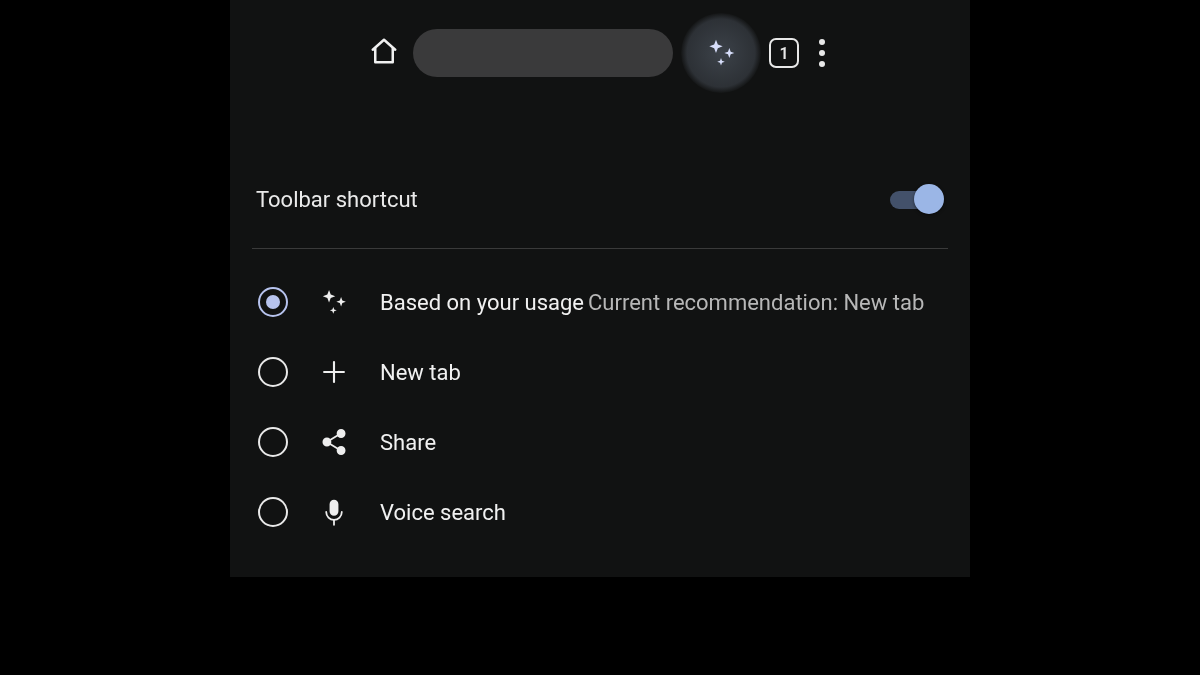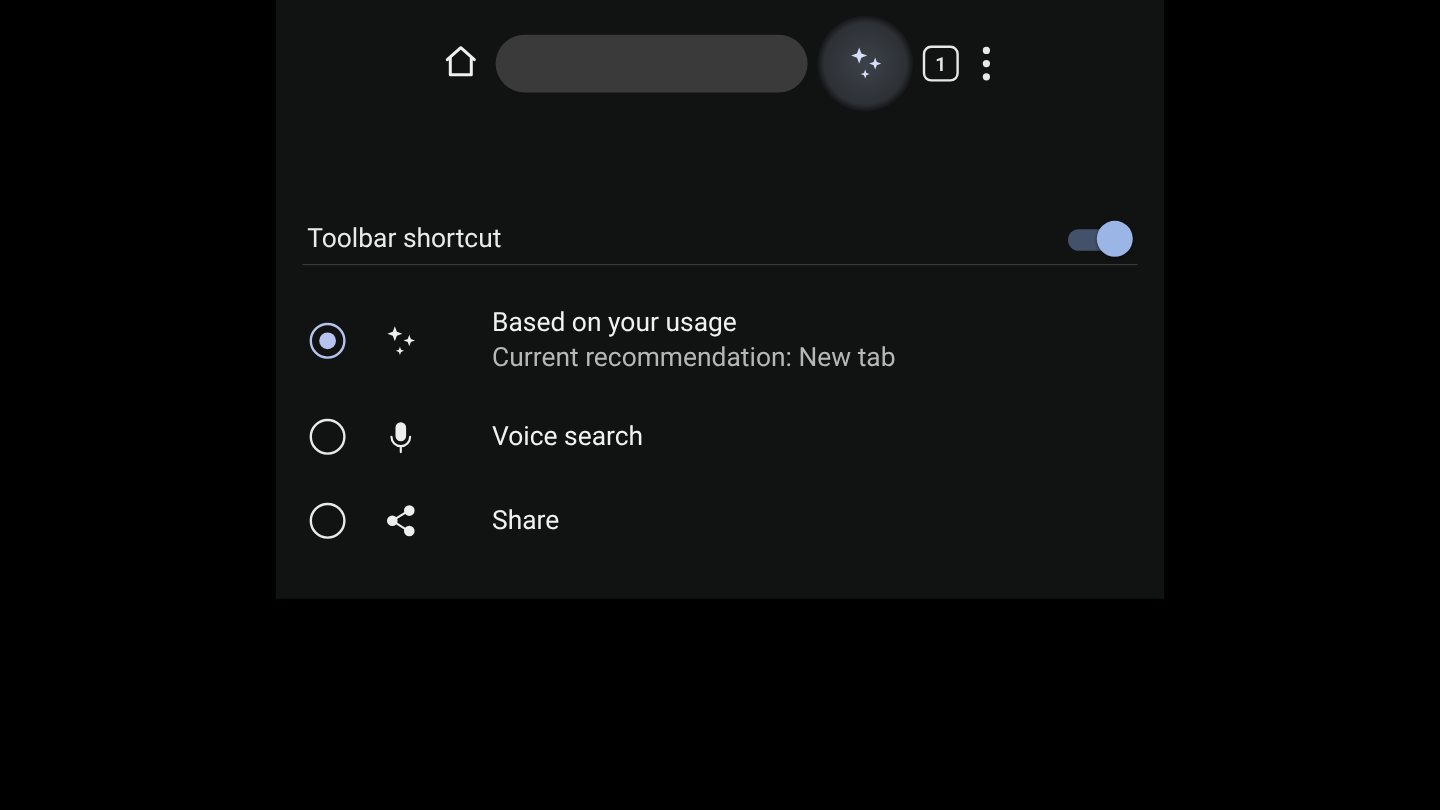--- a/index.html
+++ b/index.html
@@ -44,21 +44,21 @@
   .kebab span { width: 6px; height: 6px; border-radius: 50%; background: #e8e8e8; }
 
   
   .settings {
     margin-top: 90px;
     padding: 0 22px 30px 22px;
     color: #e9e9e9;
   }
   .row-header {
     display: flex; align-items: center; justify-content: space-between;
-    padding: 6px 4px 6px 4px;
+    padding: 6px 4px 34px 4px;
     border-bottom: 1px solid #3a3a3a;
     gap: 40px;
   }
   .row-header .title { font-size: 22px; color: #eaeaea; }
 
   .toggle {
     width: 54px; height: 30px; position: relative;
   }
   .toggle .track {
     position: absolute; left: 0; top: 7px; width: 44px; height: 18px;
@@ -80,21 +80,21 @@
     border: 2.5px solid #e9e9e9; flex: 0 0 auto;
     display: flex; align-items: center; justify-content: center;
   }
   .radio.selected { border-color: #b7c3ee; }
   .radio.selected::after {
     content: ""; width: 14px; height: 14px; border-radius: 50%;
     background: #b7c3ee;
   }
   .opt .ico { width: 40px; display: flex; align-items: center; justify-content: center; flex: 0 0 auto; }
   .opt .ico svg { width: 34px; height: 34px; }
-  .opt .texts { display: flex; flex-direction: column; gap: 4px; margin-left: 30px; }
+  .opt .texts { display: flex; flex-direction: row; gap: 4px; }
   .opt .label { font-size: 22px; color: #f1f1f1; }
   .opt .sub { font-size: 22px; color: #b7b7b7; }
 
 </style>
 </head>
 <body>
 
 <div class="stage">
   <div class="phone">
 
@@ -146,48 +146,60 @@
               <path d="M23 31 l1.3 3.5 3.5 1.3 -3.5 1.3 -1.3 3.5 -1.3 -3.5 -3.5 -1.3 3.5 -1.3z"></path>
             </g>
               </svg>
           </div>
           <div class="texts">
             <div class="label">Based on your usage</div>
             <div class="sub">Current recommendation:  New tab</div>
           </div>
         </div>
 
-
         <div class="opt">
           <div class="radio"></div>
           <div class="ico">
-            <svg viewBox="0 0 48 48" fill="#eeeeee" stroke="#eeeeee" stroke-width="2.5" stroke-linecap="round">
-              <rect x="19" y="8" width="10" height="20" rx="5"></rect>
-              <path d="M13 24 a11 11 0 0 0 22 0" fill="none"></path>
-              <line x1="24" y1="35" x2="24" y2="42" fill="none"></line>
+            <svg viewBox="0 0 48 48" stroke="#eeeeee" stroke-width="3" stroke-linecap="round">
+              <line x1="24" y1="10" x2="24" y2="38"></line>
+              <line x1="10" y1="24" x2="38" y2="24"></line>
             </svg>
           </div>
           <div class="texts">
-            <div class="label">Voice search</div>
+            <div class="label">New tab</div>
           </div>
         </div>
 
         <div class="opt">
           <div class="radio"></div>
           <div class="ico">
             <svg viewBox="0 0 48 48" fill="#eeeeee" stroke="#eeeeee" stroke-width="2.5">
               <circle cx="34" cy="12" r="5"></circle>
               <circle cx="14" cy="24" r="5"></circle>
               <circle cx="34" cy="36" r="5"></circle>
               <line x1="18" y1="21.5" x2="30" y2="14" fill="none"></line>
               <line x1="18" y1="26.5" x2="30" y2="34" fill="none"></line>
             </svg>
           </div>
           <div class="texts">
             <div class="label">Share</div>
           </div>
         </div>
 
+        <div class="opt">
+          <div class="radio"></div>
+          <div class="ico">
+            <svg viewBox="0 0 48 48" fill="#eeeeee" stroke="#eeeeee" stroke-width="2.5" stroke-linecap="round">
+              <rect x="19" y="8" width="10" height="20" rx="5"></rect>
+              <path d="M13 24 a11 11 0 0 0 22 0" fill="none"></path>
+              <line x1="24" y1="35" x2="24" y2="42" fill="none"></line>
+            </svg>
+          </div>
+          <div class="texts">
+            <div class="label">Voice search</div>
+          </div>
+        </div>
+
       </div>
     </div>
 
   </div>
 </div>
 
 </body></html>

